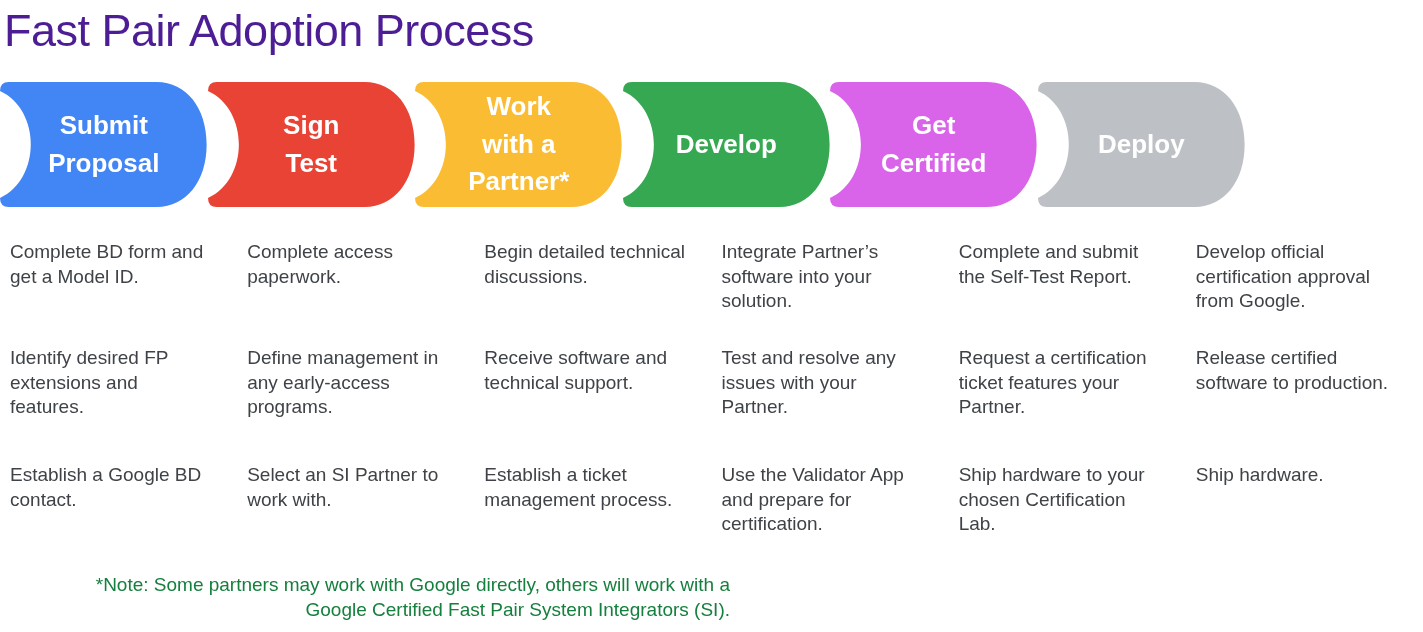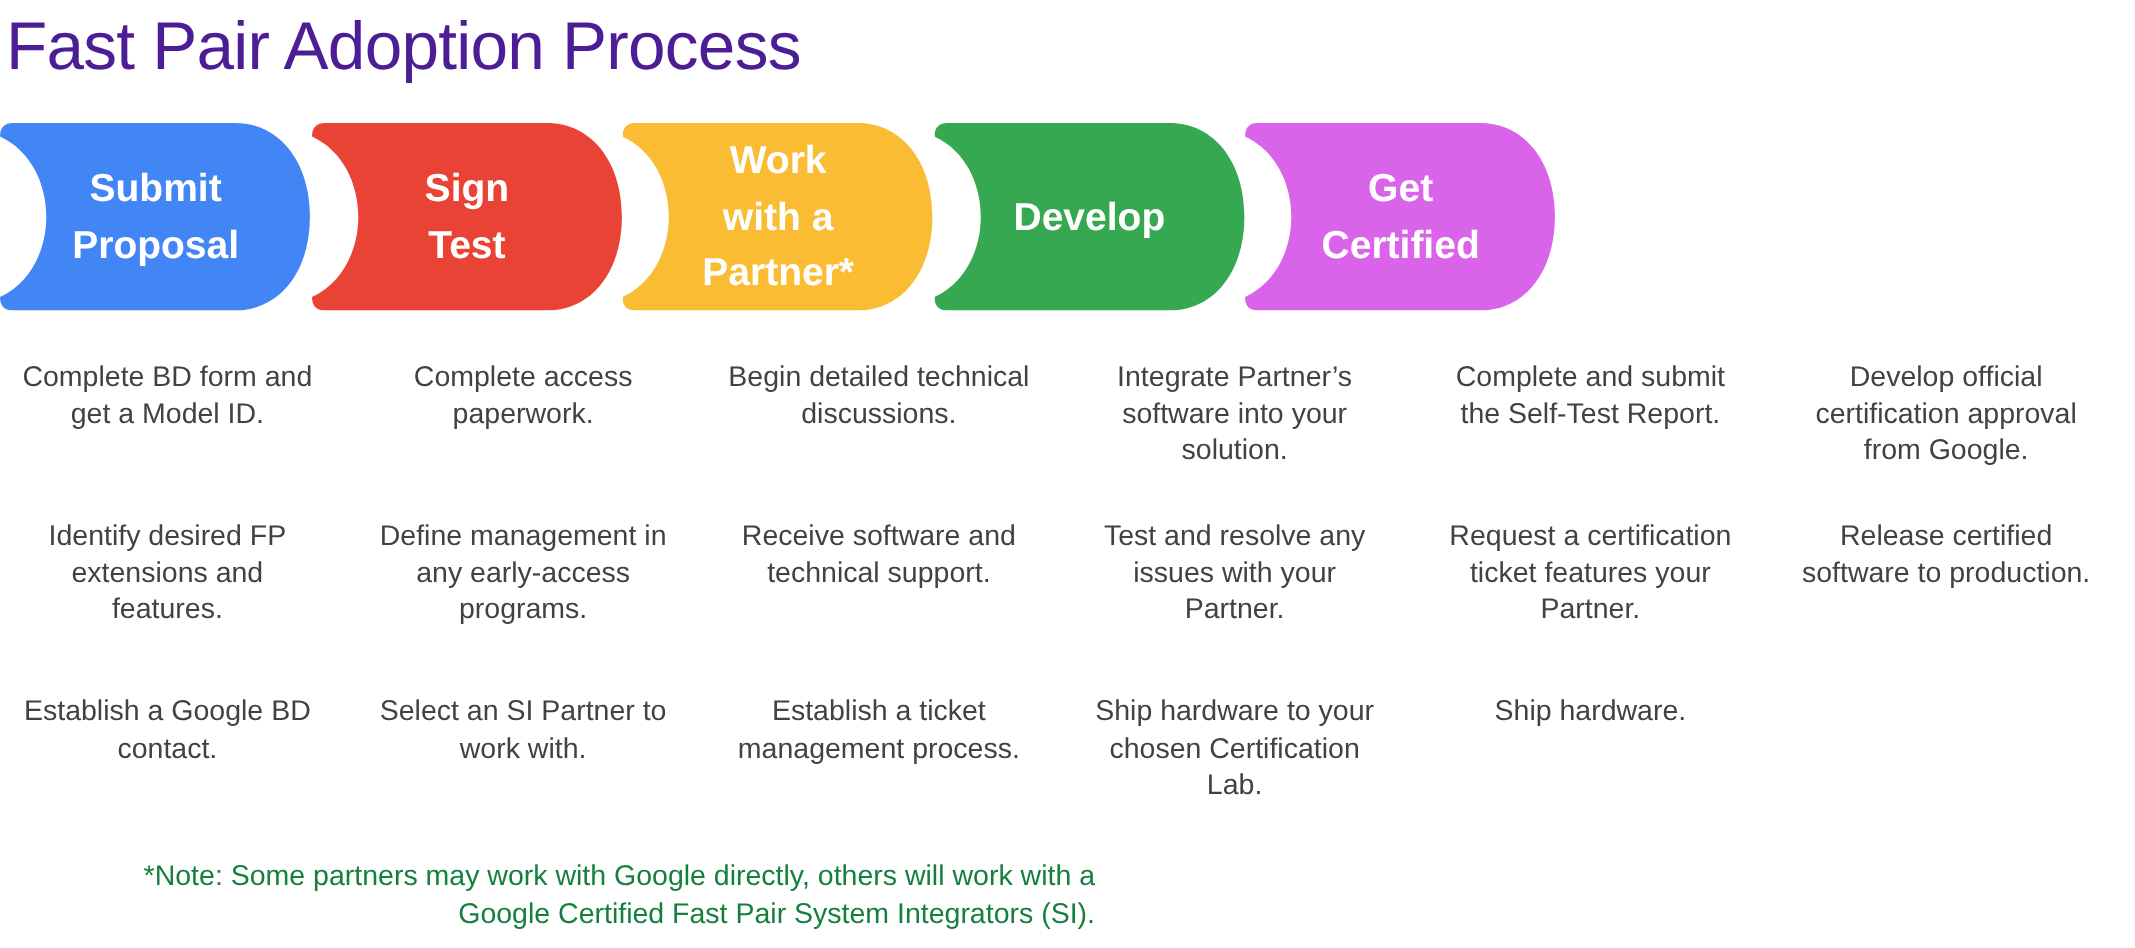--- a/index.html
+++ b/index.html
@@ -59,21 +59,20 @@
     grid-template-rows: 106px 117px auto;
     margin-top: 33px;
     width: 1423px;
   }
   .step {
     margin: 0;
     padding: 0 24px 0 10px;
     font-size: 19px;
     line-height: 1.29;
     color: #3F4347;
-    text-align: center;
   }
   .footnote {
     margin: 35px 0 0 10px;
     font-size: 19px;
     line-height: 1.32;
     color: #15803d;
     white-space: pre-line;
     max-width: 720px;
     text-align: right;
   }
@@ -120,20 +119,26 @@
     </div>
 
     <div class="stage-col">
       <svg viewBox="0 0 237 125" preserveAspectRatio="none">
         <path d="M 10,0 L 179,0 C 213,0 236,26 236,62.5 C 236,99 213,125 179,125 L 10,125 Q 0,125 0,116 C 47,97 47,28 0,9 Q 0,0 10,0 Z" fill="#D964EA"></path>
       </svg>
       <div class="pill-label">Get
 Certified</div>
     </div>
 
+    <div class="stage-col">
+      <svg viewBox="0 0 237 125" preserveAspectRatio="none">
+        <path d="M 10,0 L 179,0 C 213,0 236,26 236,62.5 C 236,99 213,125 179,125 L 10,125 Q 0,125 0,116 C 47,97 47,28 0,9 Q 0,0 10,0 Z" fill="#BDC1C6"></path>
+      </svg>
+      <div class="pill-label">Deploy</div>
+    </div>
 
   </div>
 
   <div class="steps-grid">
     <p class="step">Complete BD form and get a Model ID.</p>
     <p class="step">Complete access paperwork.</p>
     <p class="step">Begin detailed technical discussions.</p>
     <p class="step">Integrate Partner’s software into your solution.</p>
     <p class="step">Complete and submit the Self-Test Report.</p>
     <p class="step">Develop official certification approval from Google.</p>
@@ -141,20 +146,21 @@
     <p class="step">Identify desired FP extensions and features.</p>
     <p class="step">Define management in any early-access programs.</p>
     <p class="step">Receive software and technical support.</p>
     <p class="step">Test and resolve any issues with your Partner.</p>
     <p class="step">Request a certification ticket features your Partner.</p>
     <p class="step">Release certified software to production.</p>
 
     <p class="step">Establish a Google BD contact.</p>
     <p class="step">Select an SI Partner to work with.</p>
     <p class="step">Establish a ticket management process.</p>
+    <p class="step">Use the Validator App and prepare for certification.</p>
     <p class="step">Ship hardware to your chosen Certification Lab.</p>
     <p class="step">Ship hardware.</p>
   </div>
 
   <p class="footnote">*Note: Some partners may work with Google directly, others will work with a
 Google Certified Fast Pair System Integrators (SI).</p>
 
 </div>
 
 </body></html>

